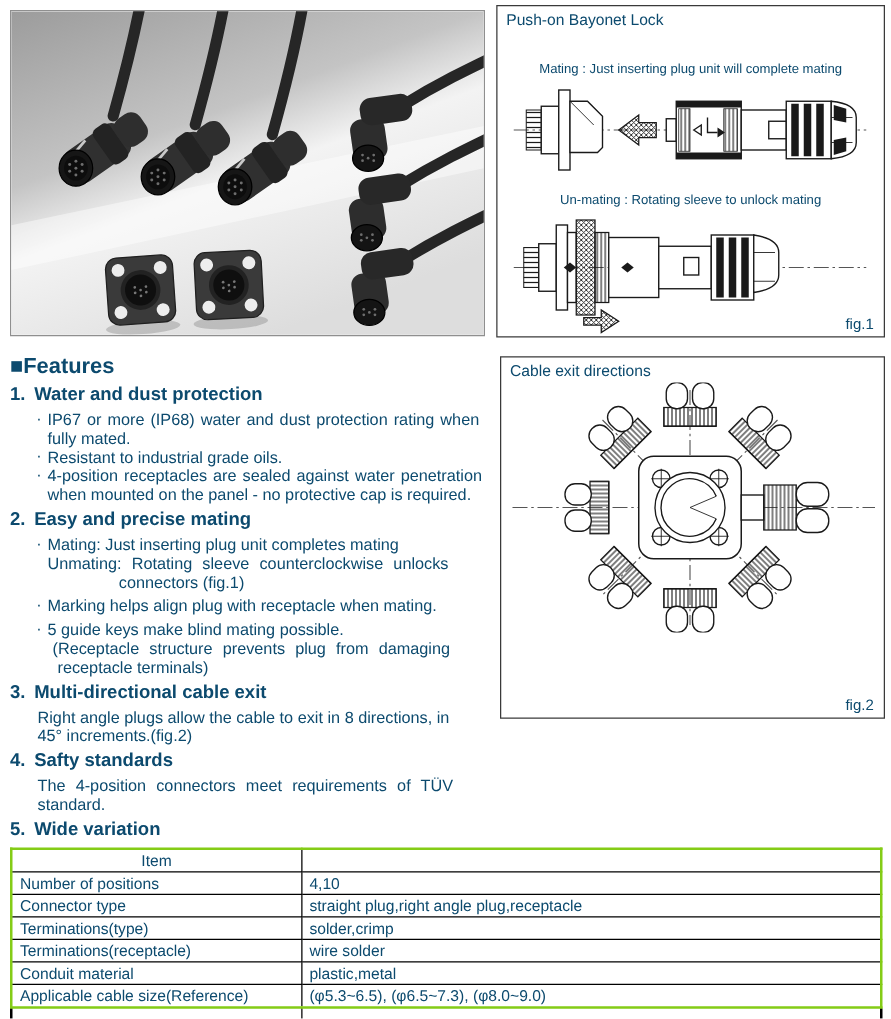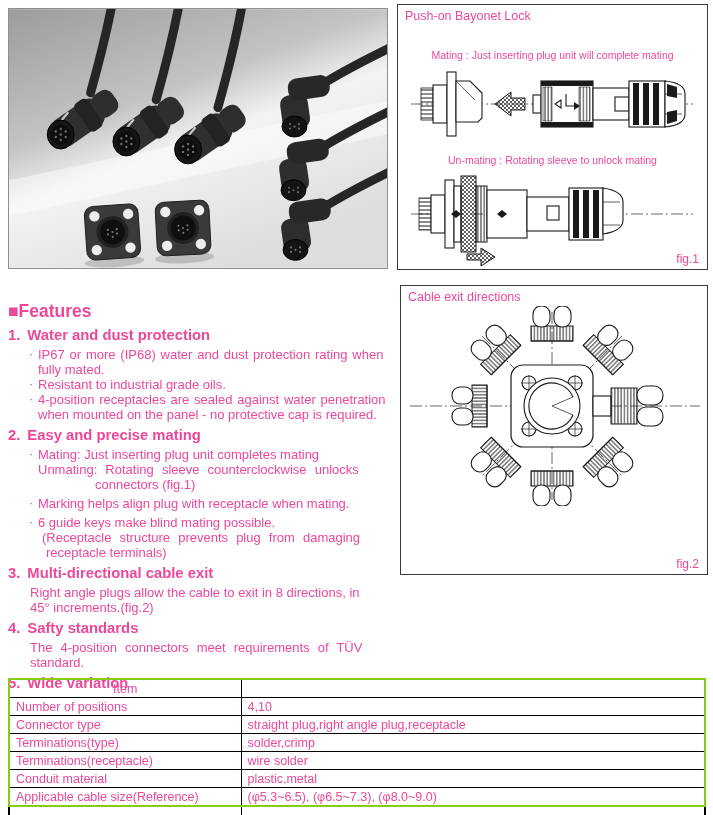--- a/index.html
+++ b/index.html
@@ -1,17 +1,17 @@
 <!DOCTYPE html>
 <html><head>
 <meta charset="utf-8">
 <style>
   html,body{margin:0;padding:0;background:#fff;}
   .page{position:relative;width:713px;height:815px;background:#ffffff;
-        font-family:"Liberation Sans","DejaVu Sans",sans-serif;color:#ec4899;overflow:hidden;}
+        font-family:"Liberation Sans","DejaVu Sans",sans-serif;color:#0c4a6e;overflow:hidden;}
 
   
   .photo{position:absolute;left:8px;top:8px;width:380px;height:261px;
          border:1px solid #8f8f8f;box-sizing:border-box;}
   .photo svg{display:block;width:100%;height:100%;}
   .cab{stroke:#262626;stroke-width:9;fill:none;stroke-linecap:round;}
 
   
   .figbox{position:absolute;border:1px solid #3a3a3a;background:#fff;box-sizing:border-box;}
   .fig1{left:397px;top:4px;width:311px;height:266px;}
@@ -23,21 +23,21 @@
   .d1{position:absolute;left:11px;top:59px;width:286px;height:80px;}
   .d2{position:absolute;left:11px;top:163px;width:286px;height:100px;}
   .d3{position:absolute;left:1px;top:20px;width:304px;height:200px;}
   .w{fill:#fff;stroke:#1a1a1a;stroke-width:1.1;}
   .s{stroke:#1a1a1a;fill:none;stroke-width:1.1;}
   .thin{stroke:#1a1a1a;fill:none;stroke-width:0.7;}
   .blk{fill:#1a1a1a;stroke:none;}
   .cl{stroke:#555;stroke-width:0.9;stroke-dasharray:12 3 2 3;fill:none;}
 
   
-  .features{position:absolute;left:8px;top:282px;width:386px;margin-top:19px;}
+  .features{position:absolute;left:8px;top:282px;width:386px;}
   .f-head{font-size:17.5px;font-weight:bold;line-height:21px;margin-bottom:2px;}
   .sec-title{font-size:14.8px;font-weight:bold;line-height:17px;margin-top:5px;margin-bottom:3px;display:flex;}
   .sec-title .num{margin-right:7px;}
   .bul{position:relative;padding-left:30px;font-size:13px;line-height:15px;}
   .bul .dot{position:absolute;left:21px;top:-1px;}
   .para{padding-left:22px;font-size:13px;line-height:15px;}
   .sp{word-spacing:4.5px;}
   .sps{word-spacing:1.2px;}
   .i57{margin-left:57px;} .i4{margin-left:4px;} .i8{margin-left:8px;}
   .mt4{margin-top:4px;}
@@ -283,21 +283,21 @@
       <div>Mating: Just inserting plug unit completes mating</div>
       <div class="sp">Unmating: Rotating sleeve counterclockwise unlocks</div>
       <div class="i57">connectors (fig.1)</div>
     </div>
     <div class="bul mt4">
       <span class="dot">·</span>
       <div>Marking helps align plug with receptacle when mating.</div>
     </div>
     <div class="bul mt4">
       <span class="dot">·</span>
-      <div>6 guide keys make blind mating possible.</div>
+      <div>5 guide keys make blind mating possible.</div>
       <div class="sp i4">(Receptacle structure prevents plug from damaging</div>
       <div class="i8">receptacle terminals)</div>
     </div>
 
     <div class="sec-title">
       <span class="num">3.</span>
       <span>Multi-directional cable exit</span>
     </div>
     <div class="para">
       <div>Right angle plugs allow the cable to exit in 8 directions, in</div>

